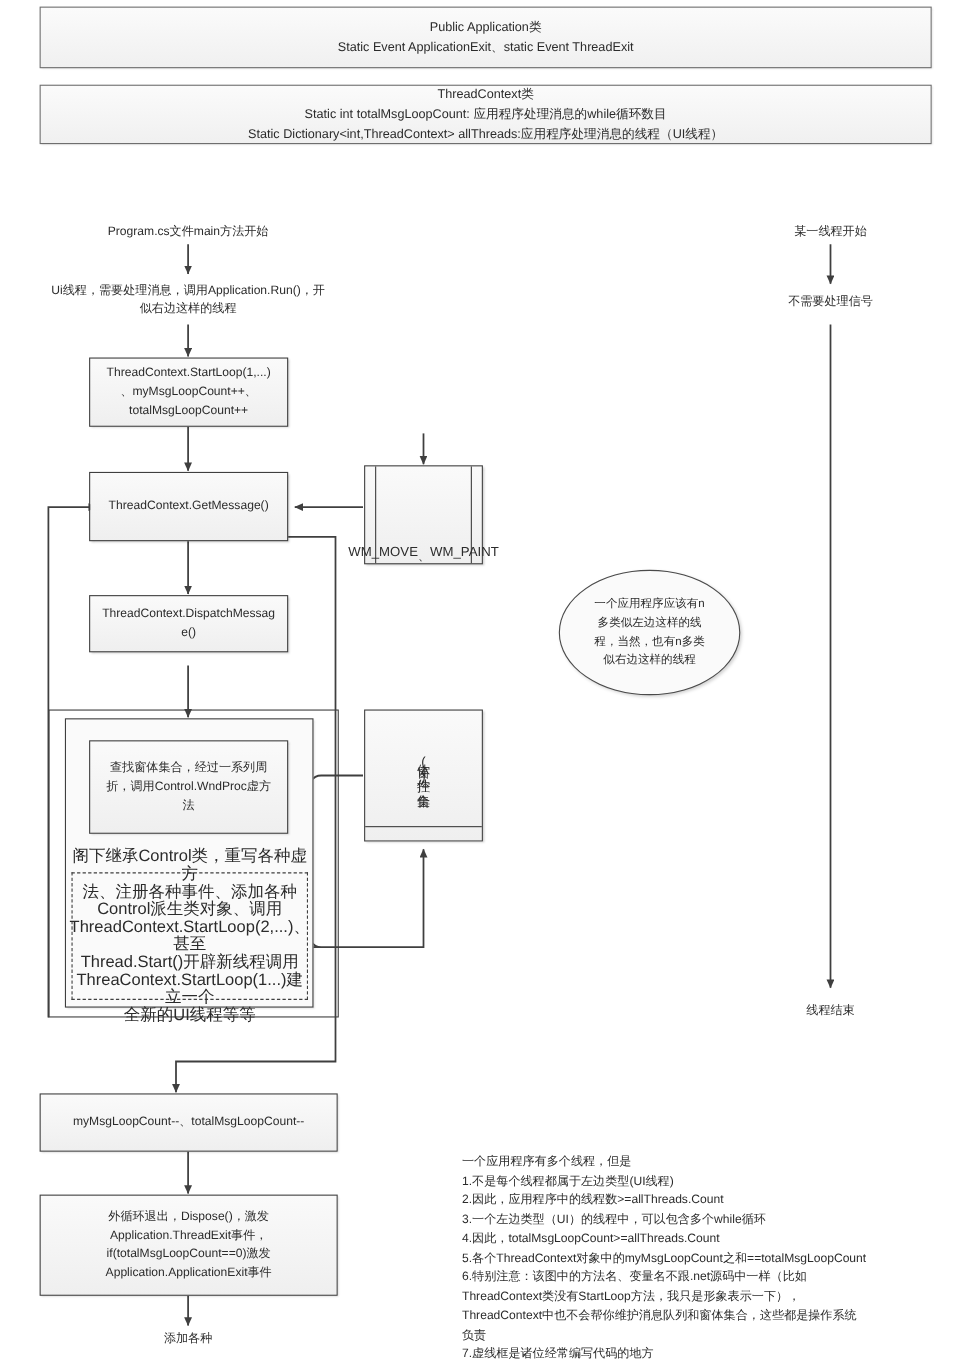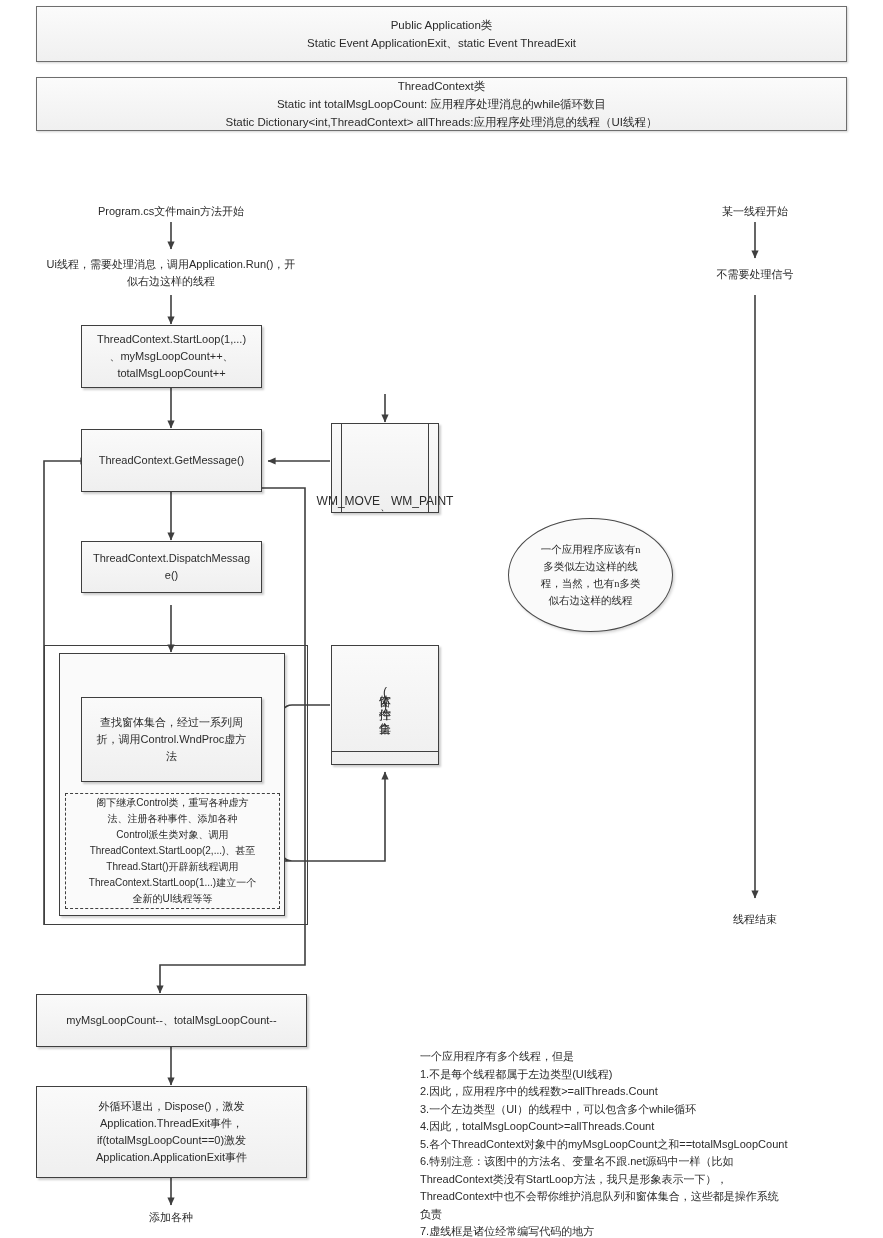--- a/index.html
+++ b/index.html
@@ -21,42 +21,42 @@
   .node .t{font-size:11px;line-height:17px;padding:0 6px;}
 
   .group-box{position:absolute;background:#fafafa;border:1px solid #3f3f3f;
              box-sizing:border-box;box-shadow:1.5px 1.5px 2px rgba(0,0,0,.18);}
   .plain-box{position:absolute;background:transparent;border:1px solid #3f3f3f;
              box-sizing:border-box;}
 
   .dashed{position:absolute;background:#fafafa;border:1.4px dashed #3f3f3f;
           box-sizing:border-box;display:flex;align-items:center;justify-content:center;
           text-align:center;}
-  .dashed .t{font-size:10px;line-height:16px;padding:0 4px;}
+  .dashed .t{font-size:15px;line-height:16px;padding:0 4px;}
 
   .predef{position:absolute;background:linear-gradient(180deg,#fafafa 0%,#efefef 100%);
           border:1px solid #3f3f3f;box-sizing:border-box;
           box-shadow:1.5px 1.5px 2px rgba(0,0,0,.2);}
   .predef .barL,.predef .barR{position:absolute;top:0;bottom:0;width:0;border-left:1px solid #3f3f3f;}
   .predef .barL{left:9px;} .predef .barR{right:9px;}
   .predef .t{position:absolute;left:10px;right:10px;top:0;bottom:0;
              display:flex;flex-direction:row;align-items:flex-end;justify-content:center;
              font-size:12px;line-height:22px;text-align:center;}
 
   .vbox{position:absolute;background:linear-gradient(180deg,#fafafa 0%,#efefef 100%);
         border:1px solid #3f3f3f;box-sizing:border-box;box-shadow:1.5px 1.5px 2px rgba(0,0,0,.2);}
   .vbox .foot{position:absolute;left:0;right:0;bottom:12px;border-bottom:1px solid #3f3f3f;}
   .vbox .t{position:absolute;left:0;right:0;top:0;bottom:12px;
            display:flex;align-items:center;justify-content:center;
            font-size:12px;line-height:16px;white-space:nowrap;
            writing-mode:vertical-rl;text-orientation:upright;}
 
   .ellipse{position:absolute;border:1px solid #4a4a4a;border-radius:50%;
            background:#fafafa;display:flex;align-items:center;justify-content:center;
-           text-align:center;box-shadow:1.5px 1.5px 3px rgba(0,0,0,.18);font-family:Liberation Serif, serif;}
+           text-align:center;box-shadow:1.5px 1.5px 3px rgba(0,0,0,.18);}
   .ellipse .t{font-size:10.5px;line-height:17px;padding:0 14px;}
 
   .label{position:absolute;font-size:11px;line-height:17px;text-align:center;}
   .notes{position:absolute;font-size:11px;line-height:17.5px;text-align:left;white-space:pre-wrap;}
 </style>
 </head>
 <body>
 
 <div id="stage">
 
@@ -128,21 +128,21 @@
   </div>
 
   <div class="node" style="left:81px;top:541px;width:181px;height:52px;">
     <div class="t" style="white-space:pre-line;">ThreadContext.DispatchMessag
 e()</div>
   </div>
 
   <div class="plain-box" style="left:44px;top:645px;width:264px;height:280px;"></div>
   <div class="group-box" style="left:59px;top:653px;width:226px;height:263px;"></div>
 
-  <div class="node" style="left:81px;top:673px;width:181px;height:85px;margin-top:24px;">
+  <div class="node" style="left:81px;top:673px;width:181px;height:85px;">
     <div class="t" style="white-space:pre-line;">查找窗体集合，经过一系列周
 折，调用Control.WndProc虚方
 法</div>
   </div>
 
   <div class="dashed" style="left:65px;top:793px;width:215px;height:116px;">
     <div class="t" style="white-space:pre-line;">阁下继承Control类，重写各种虚方
 法、注册各种事件、添加各种
 Control派生类对象、调用
 ThreadContext.StartLoop(2,...)、甚至

